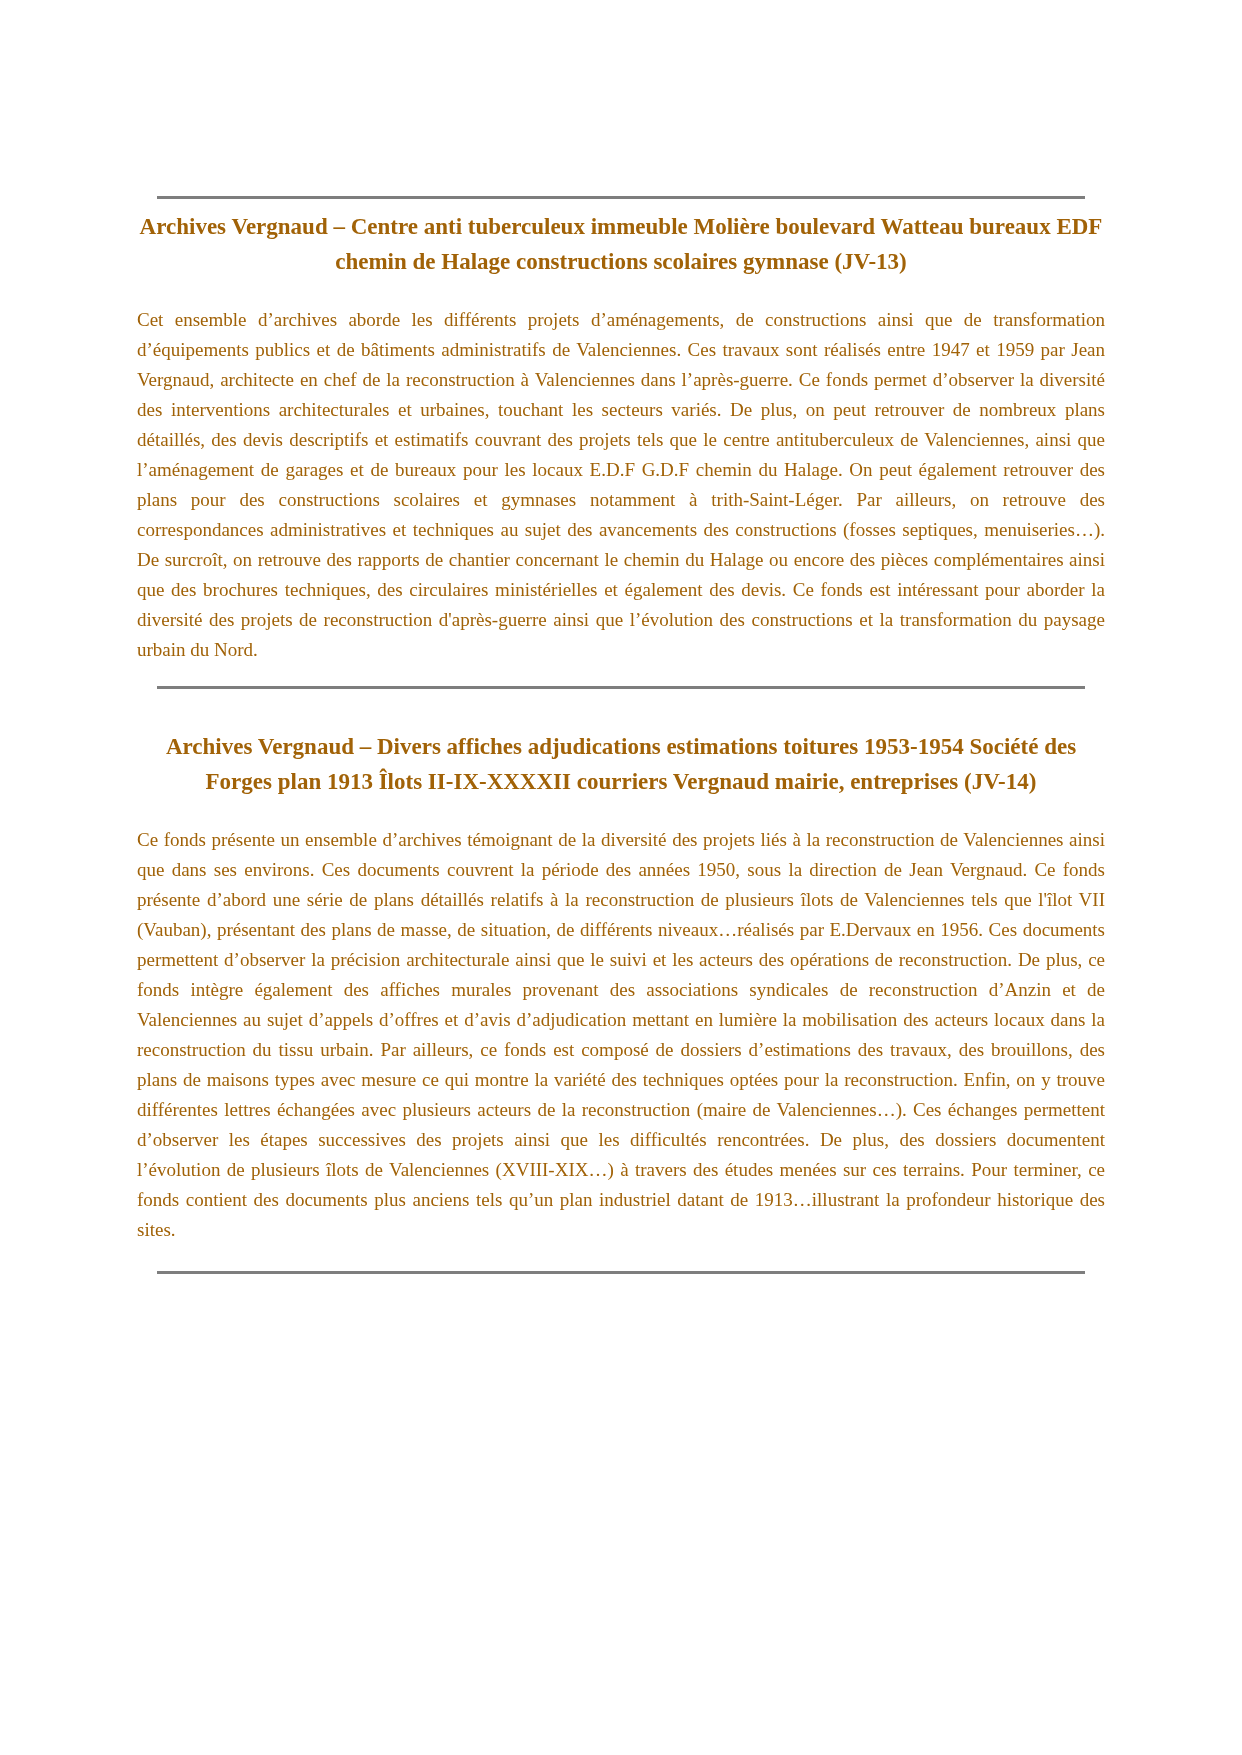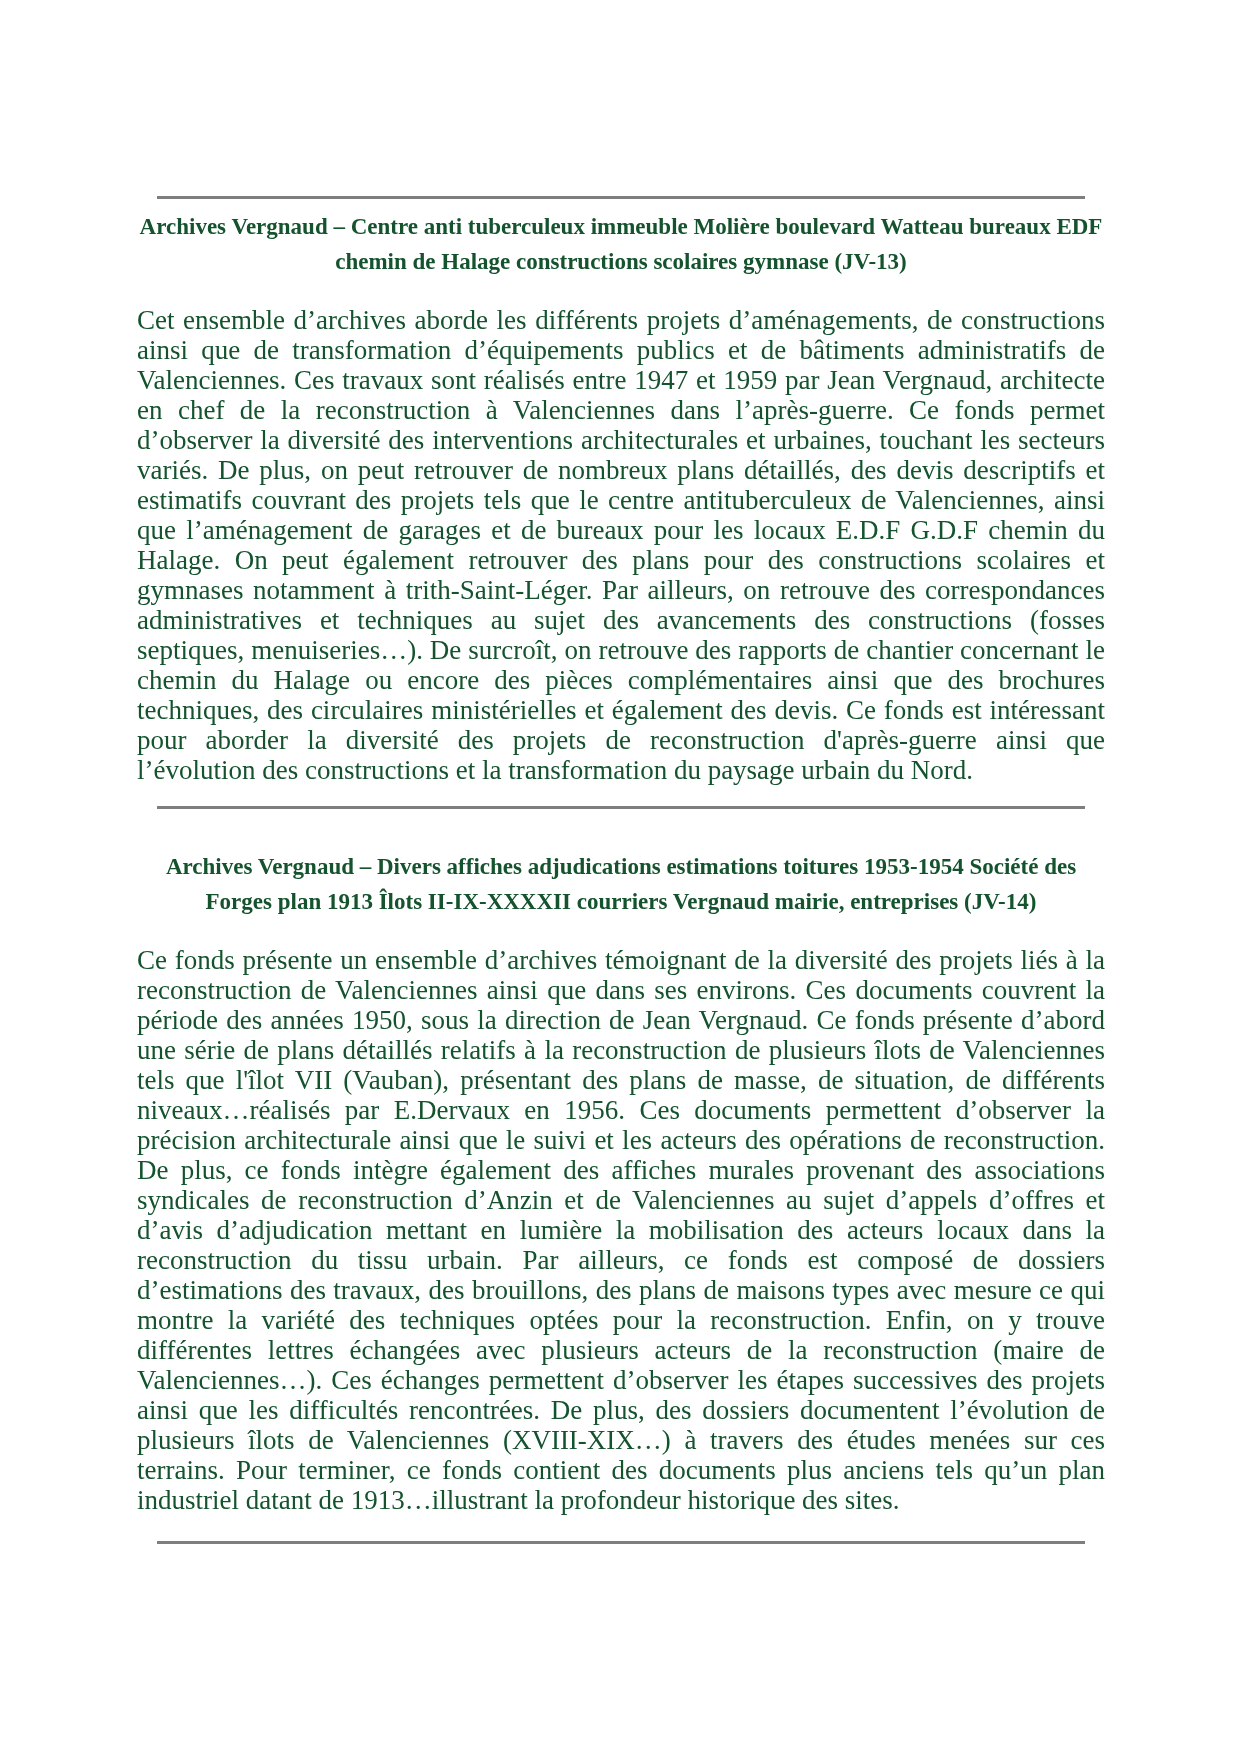--- a/index.html
+++ b/index.html
@@ -5,21 +5,21 @@
   html, body {
     margin: 0;
     padding: 0;
     background: #ffffff;
   }
   .page {
     width: 1242px;
     height: 1755px;
     box-sizing: border-box;
     background: #ffffff;
-    color: #14532d;
+    color: #a16207;
     font-family: "Liberation Serif", "DejaVu Serif", serif;
     padding: 196px 137px 0 137px;
     overflow: hidden;
   }
   hr.rule {
     border: none;
     border-top: 3px solid #7e7e7e;
     height: 0;
     margin: 0 20px;
   }
@@ -27,21 +27,21 @@
     font-size: 23px;
     font-weight: bold;
     line-height: 35px;
     text-align: center;
     margin: 10px 0 0 0;
   }
   h1.section-heading.second {
     margin-top: 40px;
   }
   p.section-body {
-    font-size: 27px;
+    font-size: 19px;
     line-height: 30px;
     text-align: justify;
     margin: 26px 0 0 0;
   }
   hr.rule.mid {
     margin-top: 21px;
   }
   hr.rule.bottom {
     margin-top: 26px;
   }

